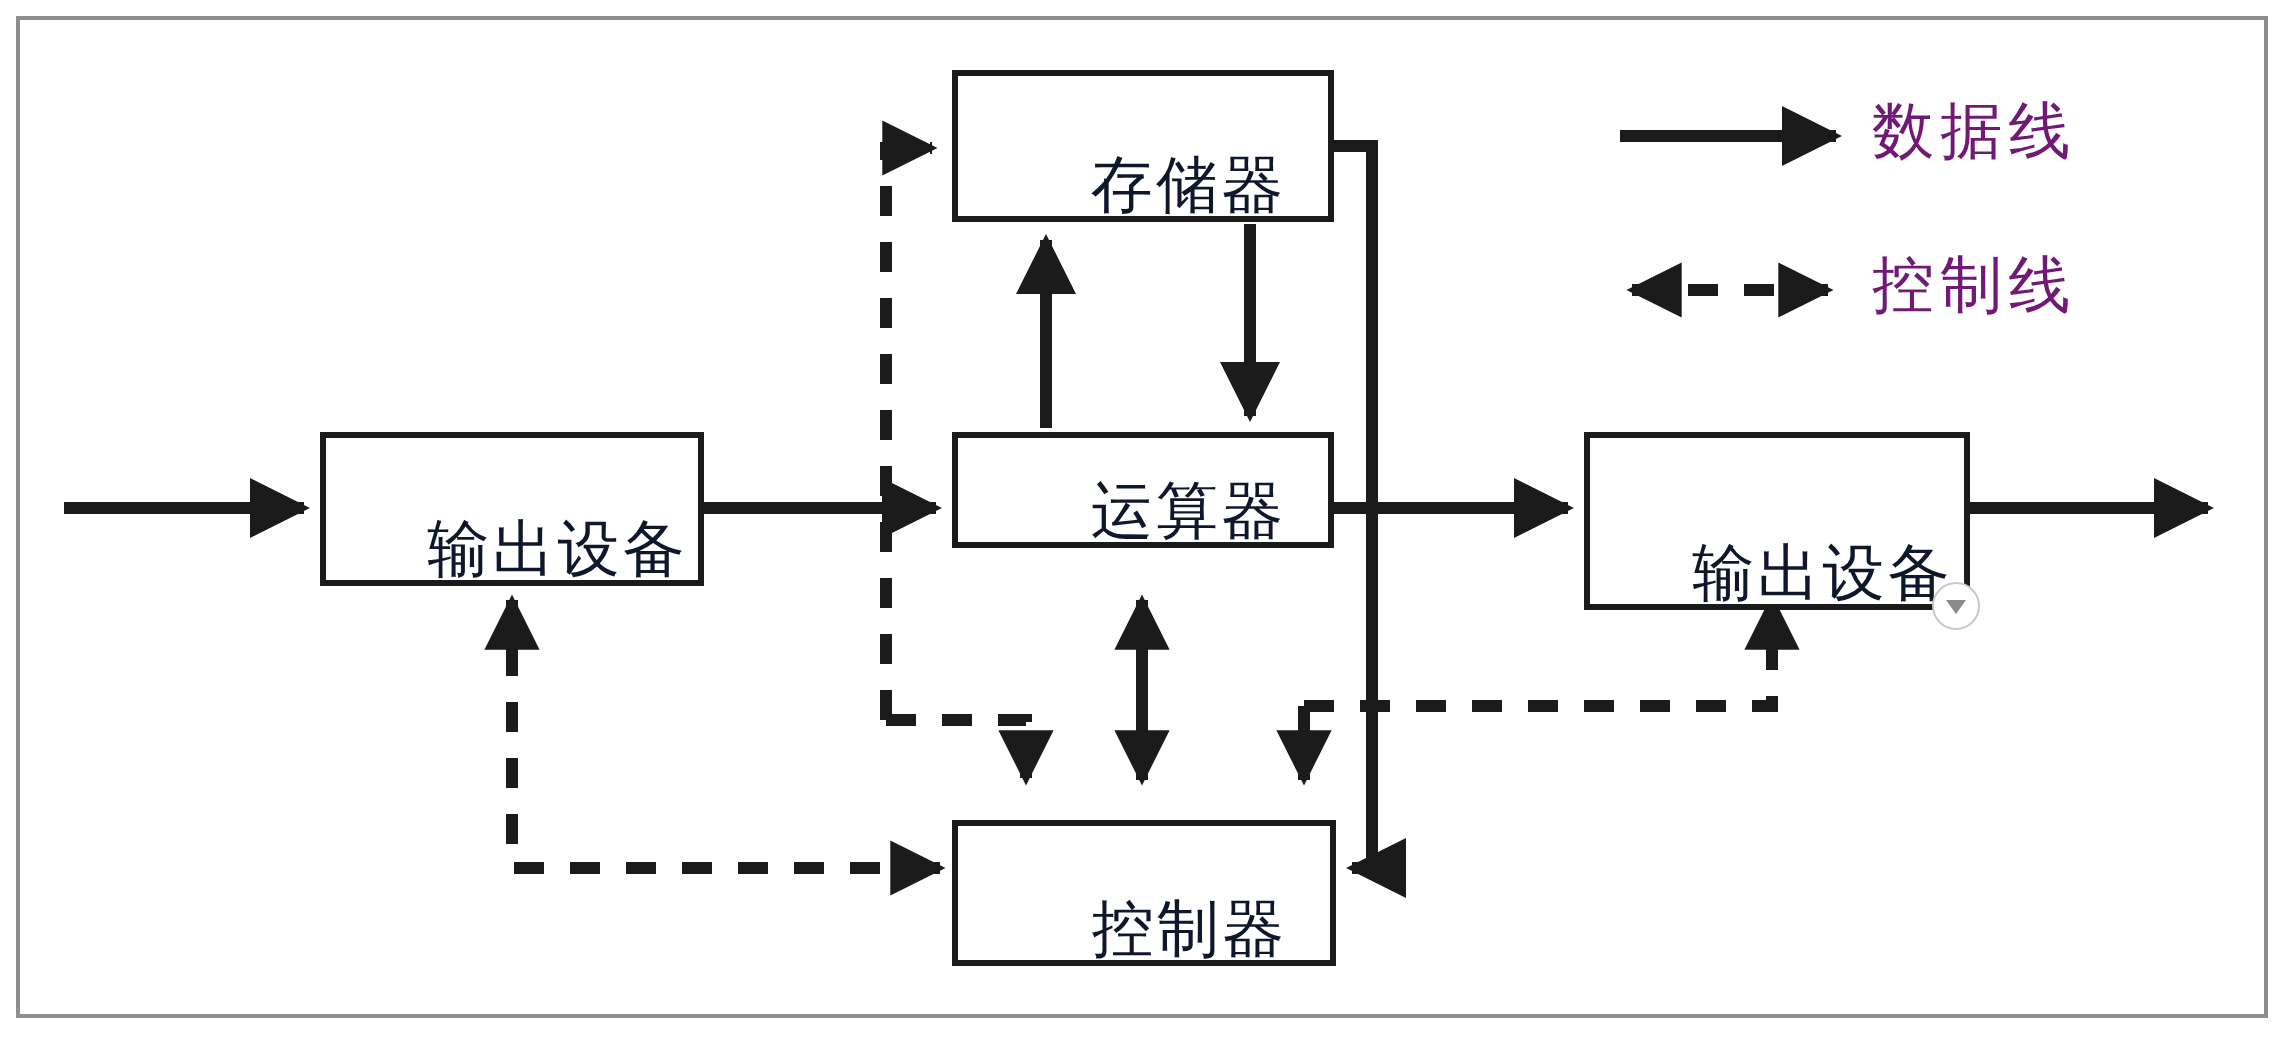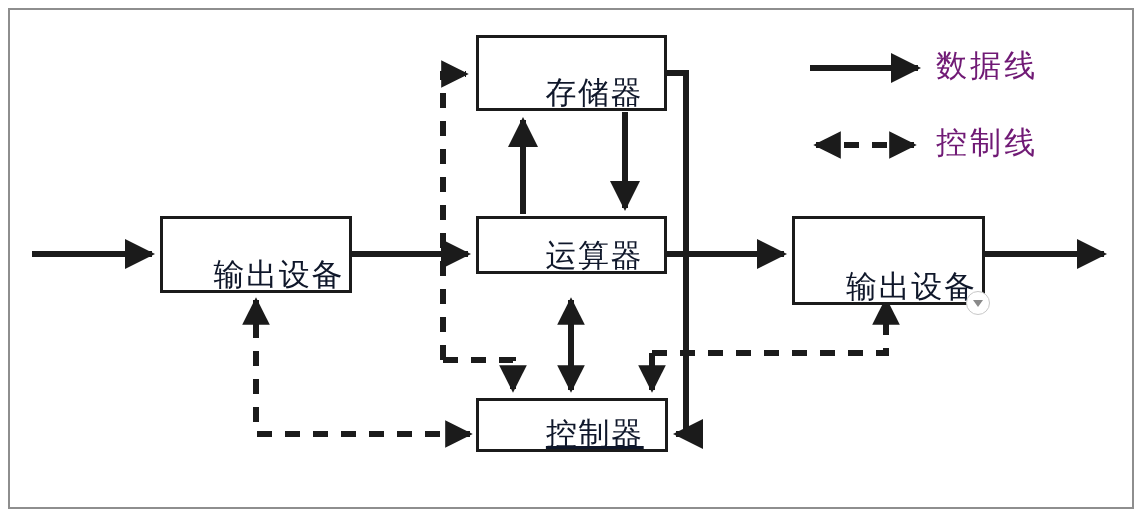--- a/index.html
+++ b/index.html
@@ -48,21 +48,21 @@
     text-indent: 0.10em;
     white-space: nowrap;
     padding-left: 44px;
   }
   .node-label {
     font-size: 31px;
     line-height: 1;
   }
   #node-memory   { left: 476px; top: 35px;  width: 191px; height: 76px; }
   #node-alu      { left: 476px; top: 216px; width: 191px; height: 58px; }
-  #node-control  { left: 476px; top: 398px; width: 192px; height: 54px; text-decoration: underline; }
+  #node-control  { left: 476px; top: 410px; width: 192px; height: 73px; }
   #node-input    { left: 160px; top: 216px; width: 192px; height: 77px; }
   #node-output   { left: 792px; top: 216px; width: 193px; height: 89px; }
 
   .legend-label {
     position: absolute;
     font-size: 31px;
     color: #701a75;
     letter-spacing: 0.10em;
     white-space: nowrap;
     line-height: 1;

